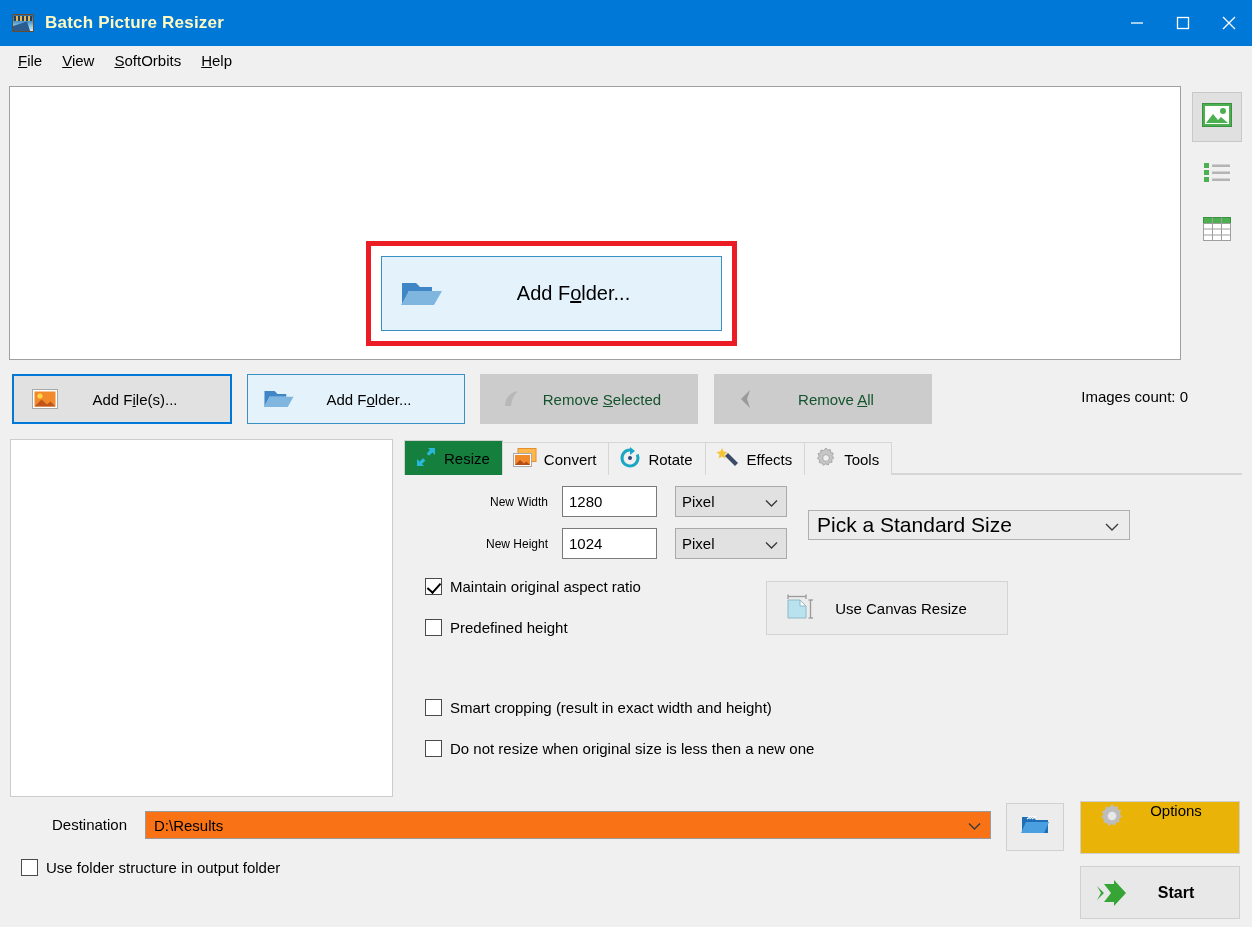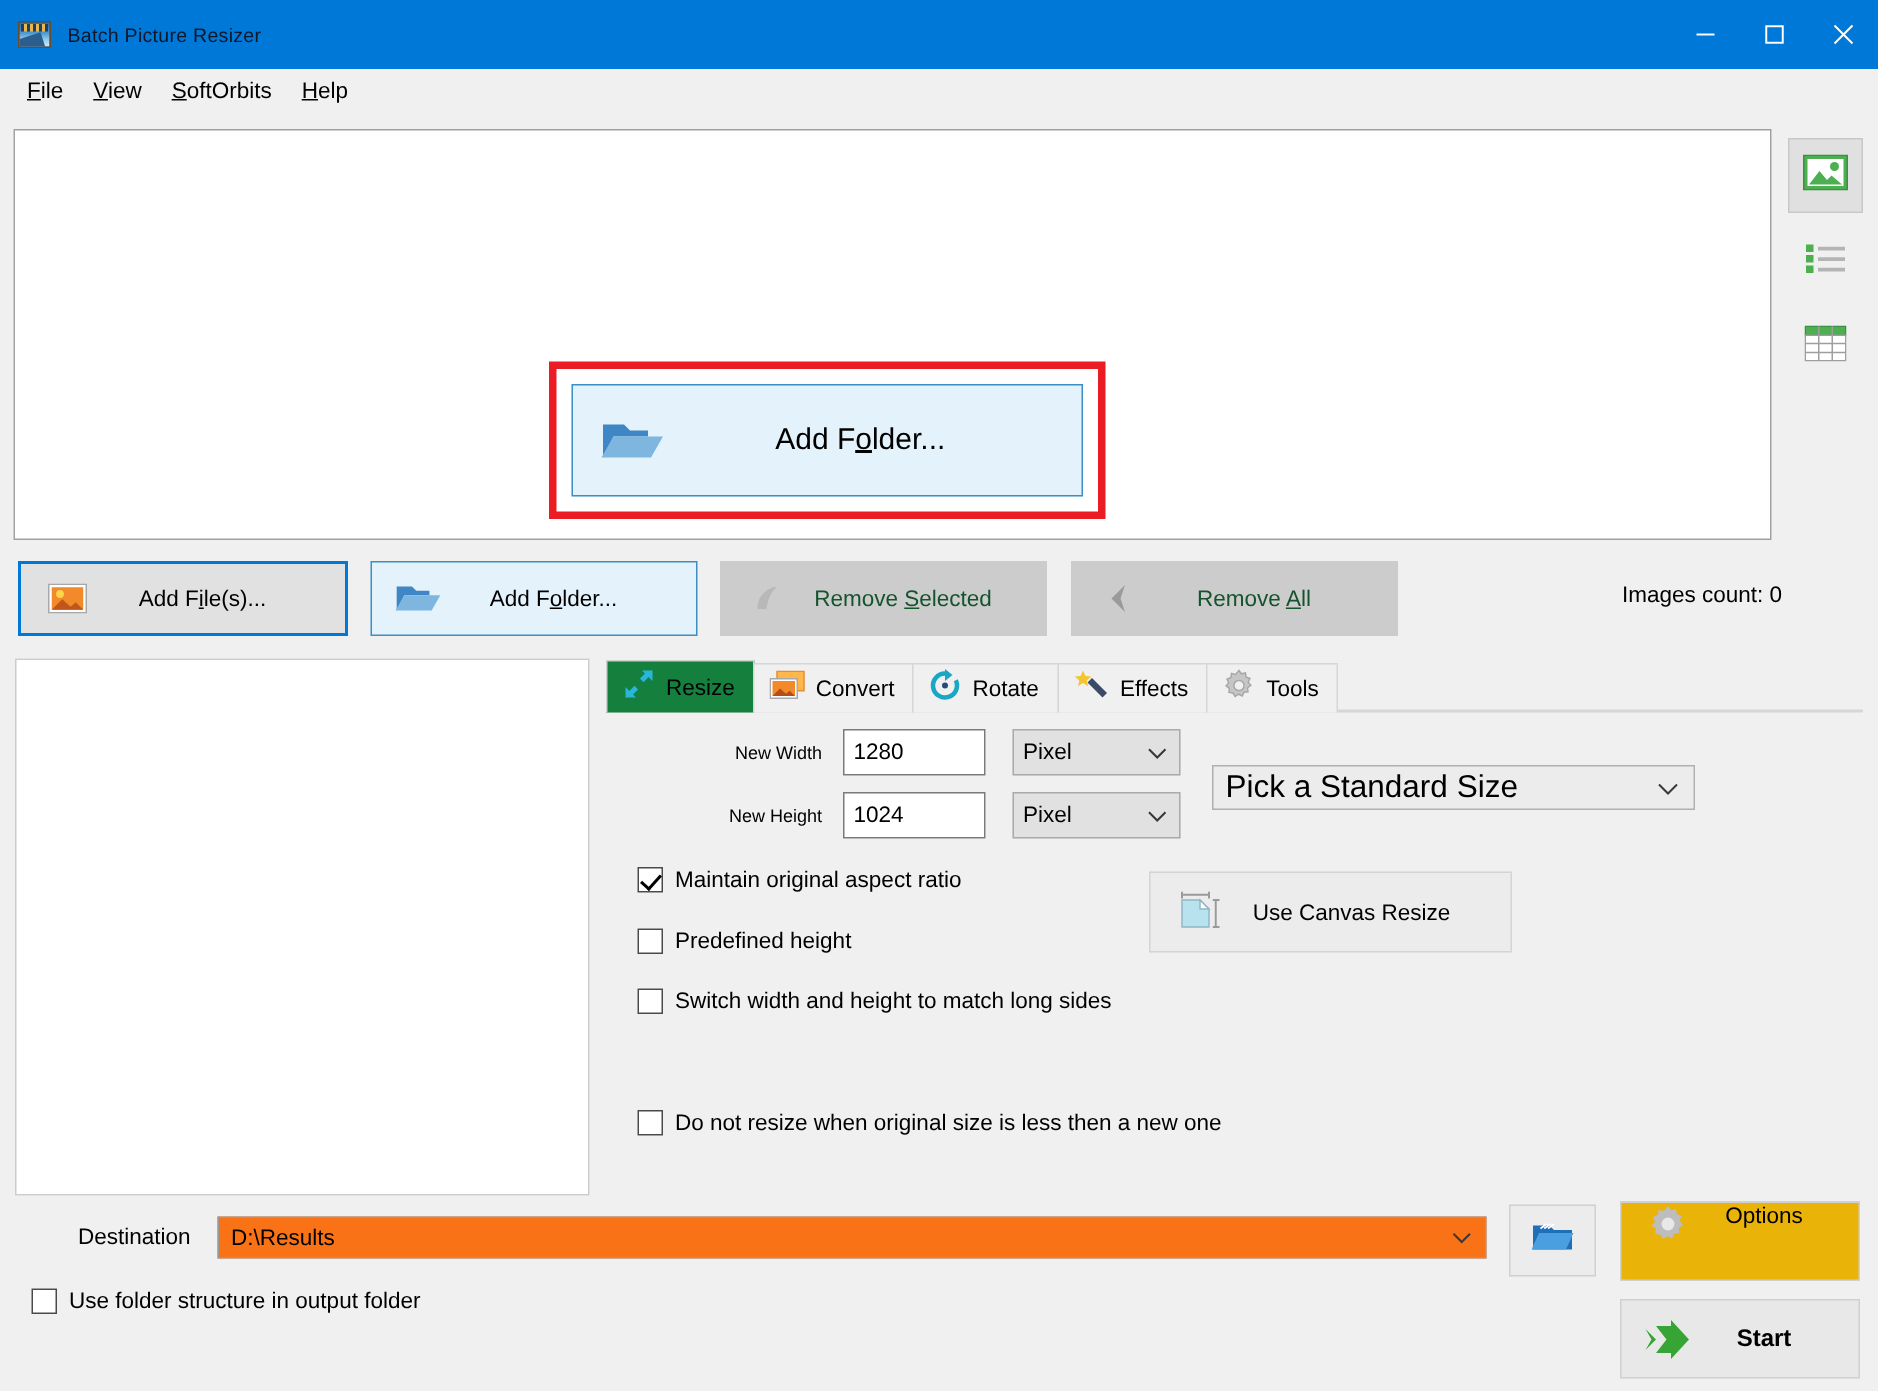--- a/index.html
+++ b/index.html
@@ -24,21 +24,21 @@
   }
   .title-icon::before {
     content: ""; position: absolute; left: 1px; top: 1px; right: 1px; height: 5px;
     background: repeating-linear-gradient(90deg, #1c3f66 0 2px, #e8b64c 2px 4px);
   }
   .title-icon::after {
     content: ""; position: absolute; left: -2px; bottom: -3px; width: 18px; height: 10px;
     background: #2b5e8e; transform: rotate(-18deg);
   }
   .title-text {
-    color: #0f172a; font-size: 13px; letter-spacing: .2px; font-weight: 400;
+    color: #fef9c3; font-size: 17px; letter-spacing: .2px; font-weight: 700;
   }
   .wincontrols { position: absolute; right: 0; top: 0; display: flex; height: 46px; }
   .wc {
     width: 46px; height: 46px; display: flex; align-items: center; justify-content: center;
   }
   .wc svg { display: block; }
 
   
   .menubar {
     height: 29px; background: #f0f0f0; display: flex; align-items: center;
@@ -408,23 +408,23 @@
   </div>
 
   <div class="cbrow" style="left:425px; top:578px;">
     <span class="cbox checked"></span>
     <span class="cblabel">Maintain original aspect ratio</span>
   </div>
   <div class="cbrow" style="left:425px; top:619px;">
     <span class="cbox"></span>
     <span class="cblabel">Predefined height</span>
   </div>
-  <div class="cbrow" style="left:425px; top:659px;">
+  <div class="cbrow" style="left:425px; top:699px;">
     <span class="cbox"></span>
-    <span class="cblabel">Switch width and height to match long sides</span>
+    <span class="cblabel">Smart cropping (result in exact width and height)</span>
   </div>
   <div class="cbrow" style="left:425px; top:740px;">
     <span class="cbox"></span>
     <span class="cblabel">Do not resize when original size is less then a new one</span>
   </div>
 
   <div class="canvasbtn">
     <span class="ico">
       <svg width="30" height="28" viewBox="0 0 30 28">
         <path d="M3 6 h12 l6 6 v12 H3 Z" fill="#b8e3ee" stroke="#8fb8c6"></path>

